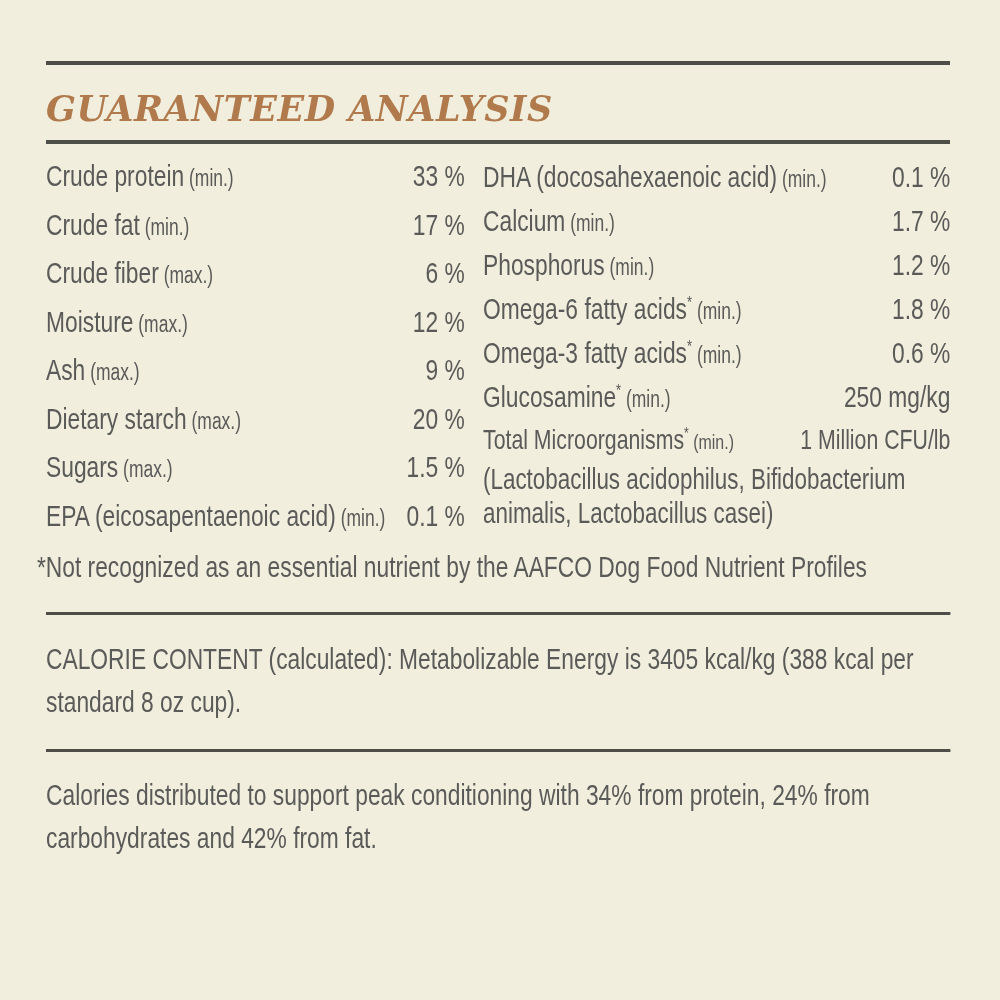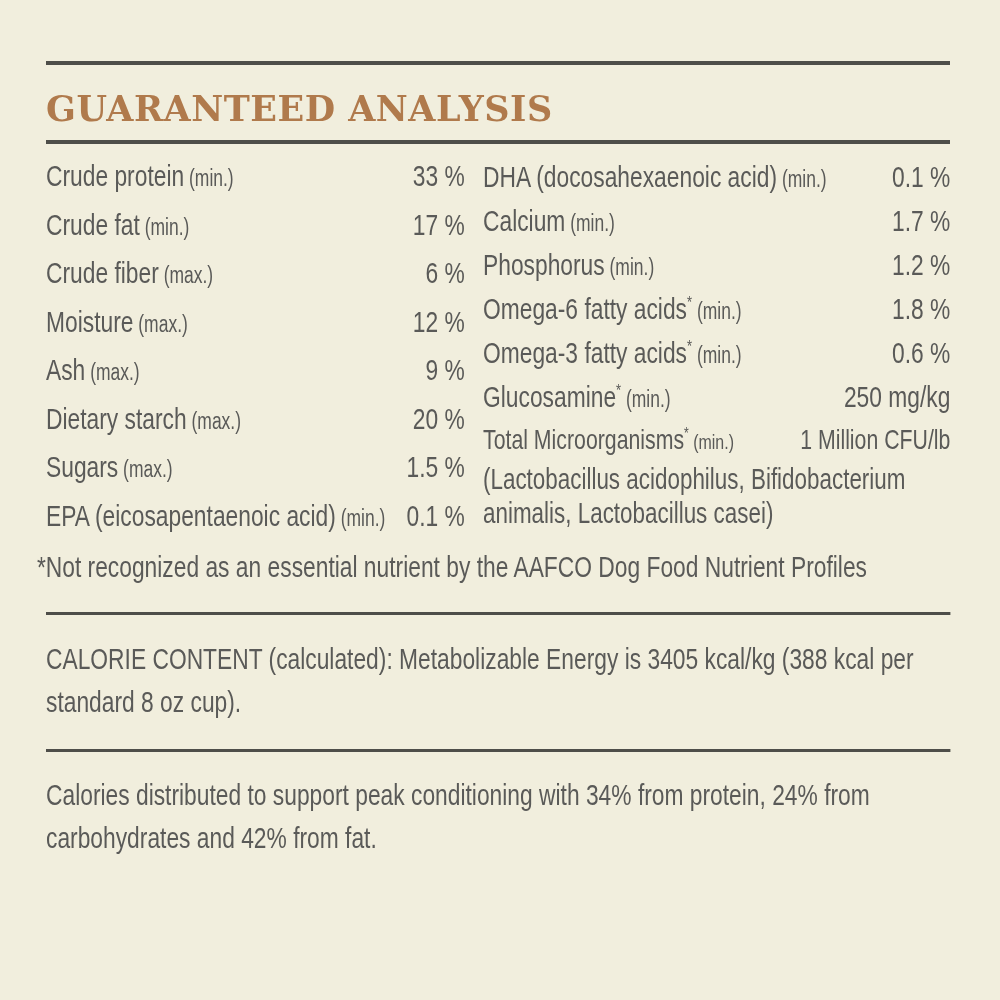--- a/index.html
+++ b/index.html
@@ -9,21 +9,21 @@
     font-family:"Liberation Sans","DejaVu Sans",sans-serif;
   }
   .page{padding-left:46px;}
   .rule{background:#4e4e49;height:4px;width:904px;}
   .rule.top{margin-top:61px;}
   .rule.under-title{margin-top:13px;}
   h1{
     font-family:"DejaVu Serif","Liberation Serif",serif;
     font-weight:bold;color:#b07a4c;
     font-size:35px;letter-spacing:0.5px;
-    line-height:36px;margin:26px 0 0 0;
+    line-height:36px;margin:26px 0 0 0;font-style:italic;
   }
   
   .scaled{width:1190px;transform:scaleX(0.76);transform-origin:0 0;}
   .columns{display:flex;gap:24px;margin-top:9px;}
   .col-left{width:551px;}
   .col-right{width:615px;padding-top:3px;}
   .row{
     display:flex;align-items:baseline;justify-content:space-between;
     line-height:45.5px;white-space:nowrap;
   }

